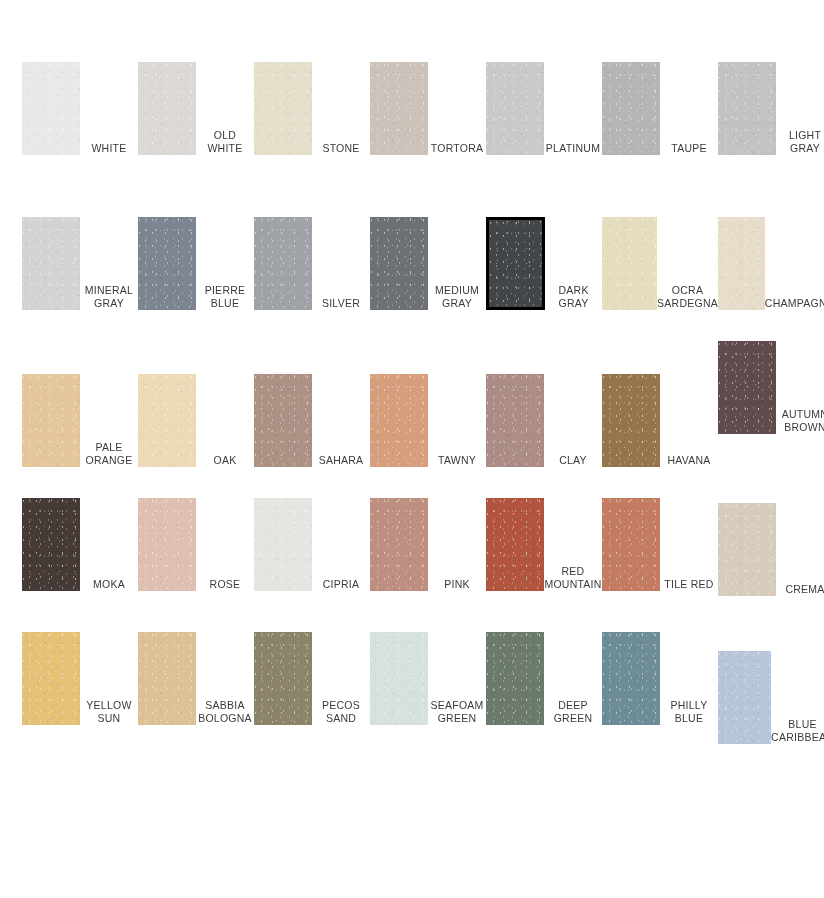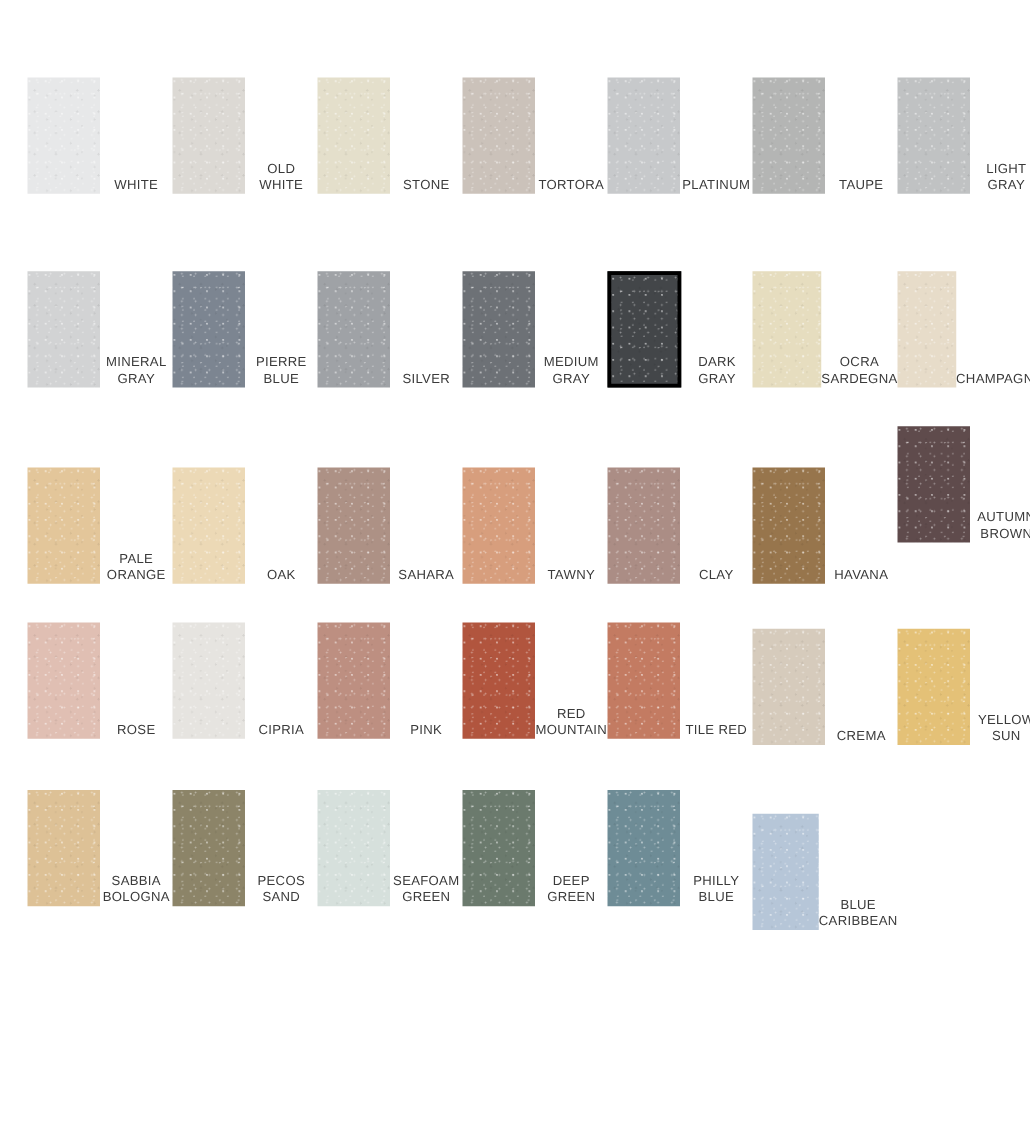--- a/index.html
+++ b/index.html
@@ -165,20 +165,24 @@
     <div class="swatch-cell row-3">
       <div class="swatch-chip" style="background-color: rgb(151, 117, 76);"></div>
       <div class="swatch-label">HAVANA</div>
     </div>
     <div class="swatch-cell row-4">
       <div class="swatch-chip" style="background-color: rgb(95, 75, 76);"></div>
       <div class="swatch-label">AUTUMN
 BROWN</div>
     </div>
     <div class="swatch-cell row-4">
+      <div class="swatch-chip" style="background-color: rgb(69, 58, 53);"></div>
+      <div class="swatch-label">MOKA</div>
+    </div>
+    <div class="swatch-cell row-4">
       <div class="swatch-chip" style="background-color: rgb(224, 191, 179);"></div>
       <div class="swatch-label">ROSE</div>
     </div>
     <div class="swatch-cell row-4">
       <div class="swatch-chip" style="background-color: rgb(230, 228, 224);"></div>
       <div class="swatch-label">CIPRIA</div>
     </div>
     <div class="swatch-cell row-4">
       <div class="swatch-chip" style="background-color: rgb(189, 143, 129);"></div>
       <div class="swatch-label">PINK</div>

